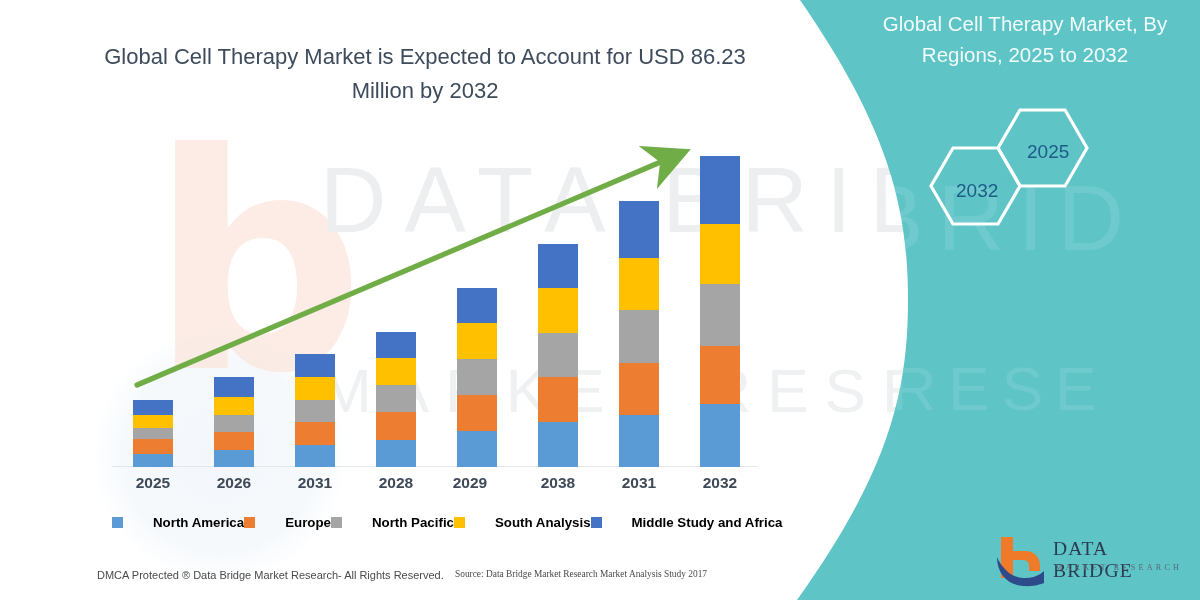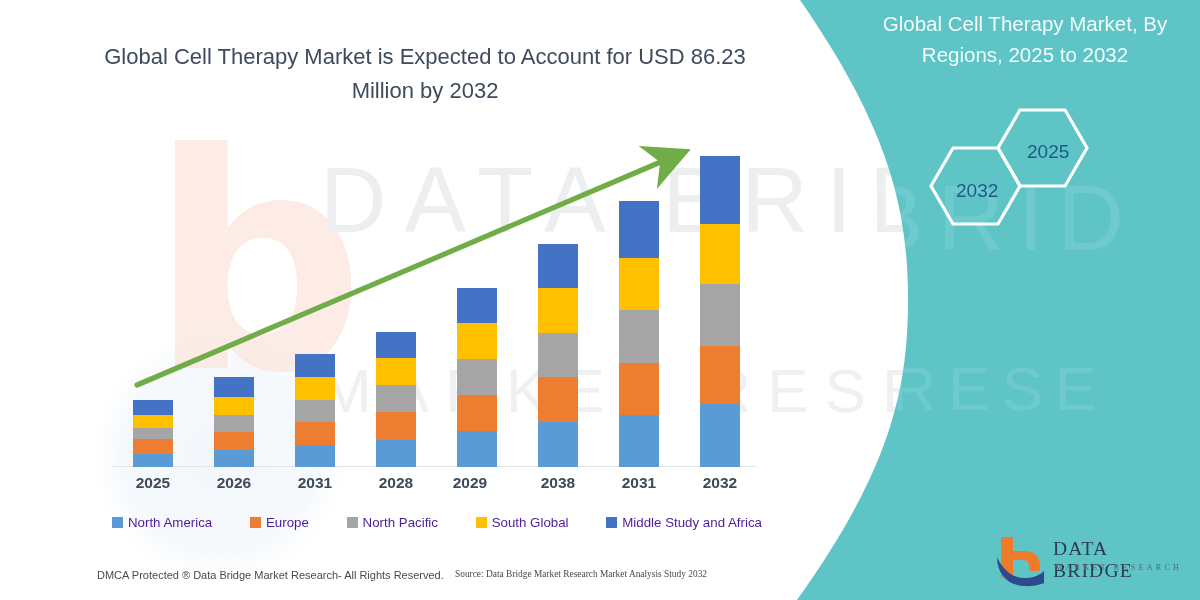--- a/index.html
+++ b/index.html
@@ -100,22 +100,22 @@
   .arrow{position:absolute;left:110px;top:140px;width:650px;height:330px;}
 
   
   .legend{
     position:absolute;left:112px;top:511px;width:650px;height:22px;
     display:flex;align-items:center;justify-content:space-between;
   }
   .leg-item{display:flex;align-items:center;gap:5px;}
   .leg-swatch{width:11px;height:11px;display:inline-block;}
   .leg-text{
-    color:#4c1d95;font-size:13.3px;font-weight:400;
-    font-family:"Liberation Sans",sans-serif;white-space:nowrap;
+    color:#000000;font-size:13.3px;font-weight:700;
+    font-family:"Liberation Sans",sans-serif;white-space:nowrap;margin-left:25px;
   }
 
   
   .footer-left{
     position:absolute;left:97px;top:569px;
     color:#4a4a4a;font-size:11px;
     font-family:Liberation Sans, sans-serif;white-space:nowrap;
   }
   .footer-right{
     position:absolute;left:455px;top:569px;
@@ -223,21 +223,21 @@
         <div class="leg-item">
           <span class="leg-swatch" style="background: rgb(237, 125, 49);"></span>
           <span class="leg-text">Europe</span>
         </div>
         <div class="leg-item">
           <span class="leg-swatch" style="background: rgb(165, 165, 165);"></span>
           <span class="leg-text">North Pacific</span>
         </div>
         <div class="leg-item">
           <span class="leg-swatch" style="background: rgb(255, 192, 0);"></span>
-          <span class="leg-text">South Global</span>
+          <span class="leg-text">South Analysis</span>
         </div>
         <div class="leg-item">
           <span class="leg-swatch" style="background: rgb(68, 114, 196);"></span>
           <span class="leg-text">Middle Study and Africa</span>
         </div>
       </div>
   </div>
 
   <div class="teal-panel">
     <svg width="1200" height="600" viewBox="0 0 1200 600">
@@ -268,15 +268,15 @@
       <path d="M6 4 L18 4 L18 18 L30 18 C40 18 45 25 45 33 L45 38 L34 38 L34 33
                C34 28 31 27 26 27 L18 27 L18 45 L6 45 Z" fill="#ef7a2a"></path>
       <path d="M2 24 C2 24 10 44 28 45 C42 46 49 38 49 38 L49 50
                C49 50 40 54 28 53 C12 52 2 40 2 24 Z" fill="#2d4a8a"></path>
     </svg>
     <span class="logo-text">DATA BRIDGE</span>
     <span class="logo-sub">MARKET  RESEARCH</span>
   </div>
 
   <div class="footer-left">DMCA Protected ® Data Bridge Market Research- All Rights Reserved.</div>
-  <div class="footer-right">Source: Data Bridge Market Research Market Analysis Study 2032</div>
+  <div class="footer-right">Source: Data Bridge Market Research Market Analysis Study 2017</div>
 
 </div>
 
 </body></html>

